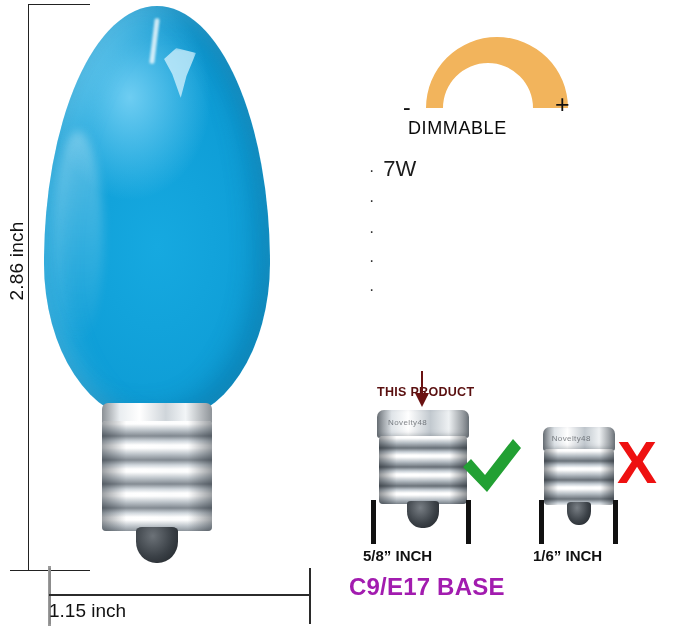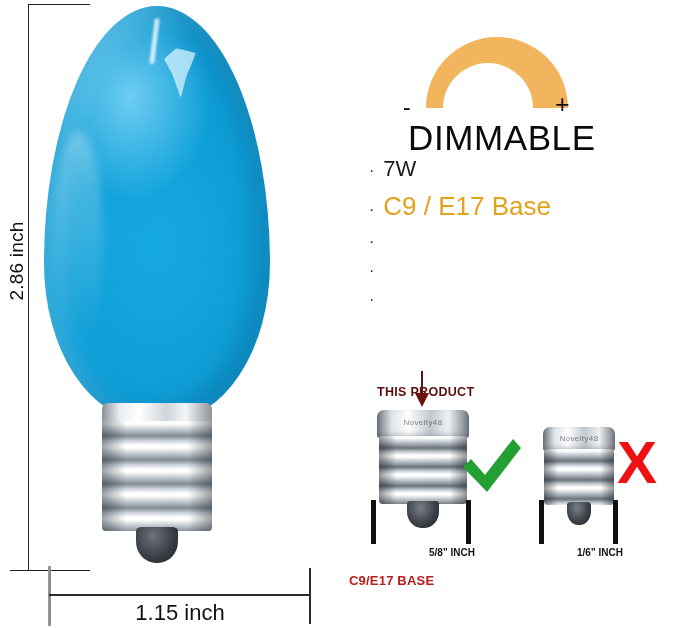--- a/index.html
+++ b/index.html
@@ -39,21 +39,21 @@
     position:absolute; left:49px; top:594px; width:262px; height:2px; background:#2b2b2b;
   }
   .dim-h-cap-l {
     position:absolute; left:49px; top:568px; width:2px; height:56px; background:#8c8c8c;
   }
   .dim-h-cap-r {
     position:absolute; left:309px; top:568px; width:2px; height:56px; background:#2b2b2b;
   }
   .dim-h-label {
     position:absolute; left:49px; top:600px; width:262px;
-    text-align:center; font-size:22px; color:#111; white-space:nowrap;
+    text-align:left; font-size:19px; color:#111; white-space:nowrap;
   }
 
   
   .bulb { position:absolute; left:44px; top:6px; width:226px; height:575px; }
   .bulb-glass {
     position:absolute; left:0; top:0; width:226px; height:415px;
     border-radius:50% 50% 46% 46% / 62% 62% 38% 38%;
     background:
       radial-gradient(ellipse 58% 40% at 38% 22%, #6ecdf2 0%, rgba(110,205,242,0) 62%),
       radial-gradient(ellipse 90% 70% at 50% 58%, #16a9e0 0%, #0e9dd6 55%, #0c8cc4 100%);
@@ -110,21 +110,21 @@
 
   
   .dim-icon { position:absolute; left:65px; top:22px; width:155px; height:86px; }
   .dim-minus {
     position:absolute; left:48px; top:96px; font-size:23px; color:#111; line-height:1;
   }
   .dim-plus {
     position:absolute; left:200px; top:92px; font-size:25px; color:#111; line-height:1;
   }
   .dimmable-word {
-    position:absolute; left:53px; top:118px; font-size:35px; color:#0a0a0a;
+    position:absolute; left:53px; top:118px; font-size:18px; color:#0a0a0a;
     letter-spacing:.6px; white-space:nowrap;
   }
 
   
   .features { position:absolute; left:14px; top:158px; width:310px; }
   .feat {
     display:flex; align-items:baseline; gap:9px;
     color:#1b1b1b; font-size:22px; line-height:1.0; margin-bottom:13px;
     white-space:nowrap;
   }
@@ -153,21 +153,21 @@
 
   .socket { position:absolute; }
   .socket .collar {
     position:absolute; left:0; top:0; width:100%; height:24%;
     background:linear-gradient(90deg,#6f757b 0%,#dfe4e8 16%,#ffffff 34%,#c2c9cf 58%,#eef1f3 78%,#73797f 100%);
     border-radius:7px 7px 3px 3px;
     box-shadow: inset 0 -3px 5px rgba(60,68,76,.35);
   }
   .socket .emboss {
     position:absolute; left:12%; top:7%; width:76%; height:11%;
-    font-size:8px; color:rgba(55,60,66,.62); text-align:center;
+    font-size:8px; color:rgba(55,60,66,.62); text-align:left;
     letter-spacing:.4px; overflow:hidden; white-space:nowrap;
     font-family:"Liberation Sans", sans-serif;
   }
   .socket .threads {
     position:absolute; left:2%; top:22%; width:96%; height:58%;
     background:
       repeating-linear-gradient(180deg,
         rgba(255,255,255,.96) 0px, rgba(255,255,255,.96) 2px,
         rgba(176,184,191,.95) 7px, rgba(96,104,112,.92) 12px,
         rgba(198,206,213,.95) 16px, rgba(255,255,255,.94) 19px),
@@ -180,25 +180,25 @@
                rgba(255,255,255,0) 80%, rgba(30,36,42,.48) 100%);
   }
   .socket .tip {
     position:absolute; left:33%; top:77%; width:34%; height:23%;
     background:radial-gradient(ellipse at 42% 25%, #787e84 0%, #3c4248 55%, #1b1f24 100%);
     border-radius:4px 4px 46% 46% / 3px 3px 62% 62%;
   }
 
   .mbar { position:absolute; width:5px; background:#111; }
   .mlabel {
-    position:absolute; font-size:10px; font-weight:bold; color:#111;
-    white-space:nowrap; text-align:right;
+    position:absolute; font-size:15px; font-weight:bold; color:#111;
+    white-space:nowrap; text-align:left;
   }
   .blabel {
-    position:absolute; font-size:13px; font-weight:bold; color:#b91c1c;
+    position:absolute; font-size:24px; font-weight:bold; color:#a21caf;
     white-space:nowrap; text-align:left; letter-spacing:.2px;
   }
 
   .check { position:absolute; left:106px; top:92px; width:62px; height:58px; }
   .xmark {
     position:absolute; left:262px; top:88px;
     font-size:60px; font-weight:bold; color:#ee1111; line-height:1;
     font-family:"Liberation Sans", sans-serif;
   }
 </style>
@@ -238,21 +238,20 @@
     <div class="dim-plus">+</div>
     <div class="dimmable-word">DIMMABLE</div>
 
     <div class="features">
       <div class="feat">
         <span class="dot">·</span>
         <span class="txt">7W</span>
       </div>
       <div class="feat hilite">
         <span class="dot">·</span>
-        <span class="txt">C9 / E17 Base</span>
       </div>
       <div class="feat">
         <span class="dot">·</span>
       </div>
       <div class="feat">
         <span class="dot">·</span>
       </div>
       <div class="feat">
         <span class="dot">·</span>
       </div>

